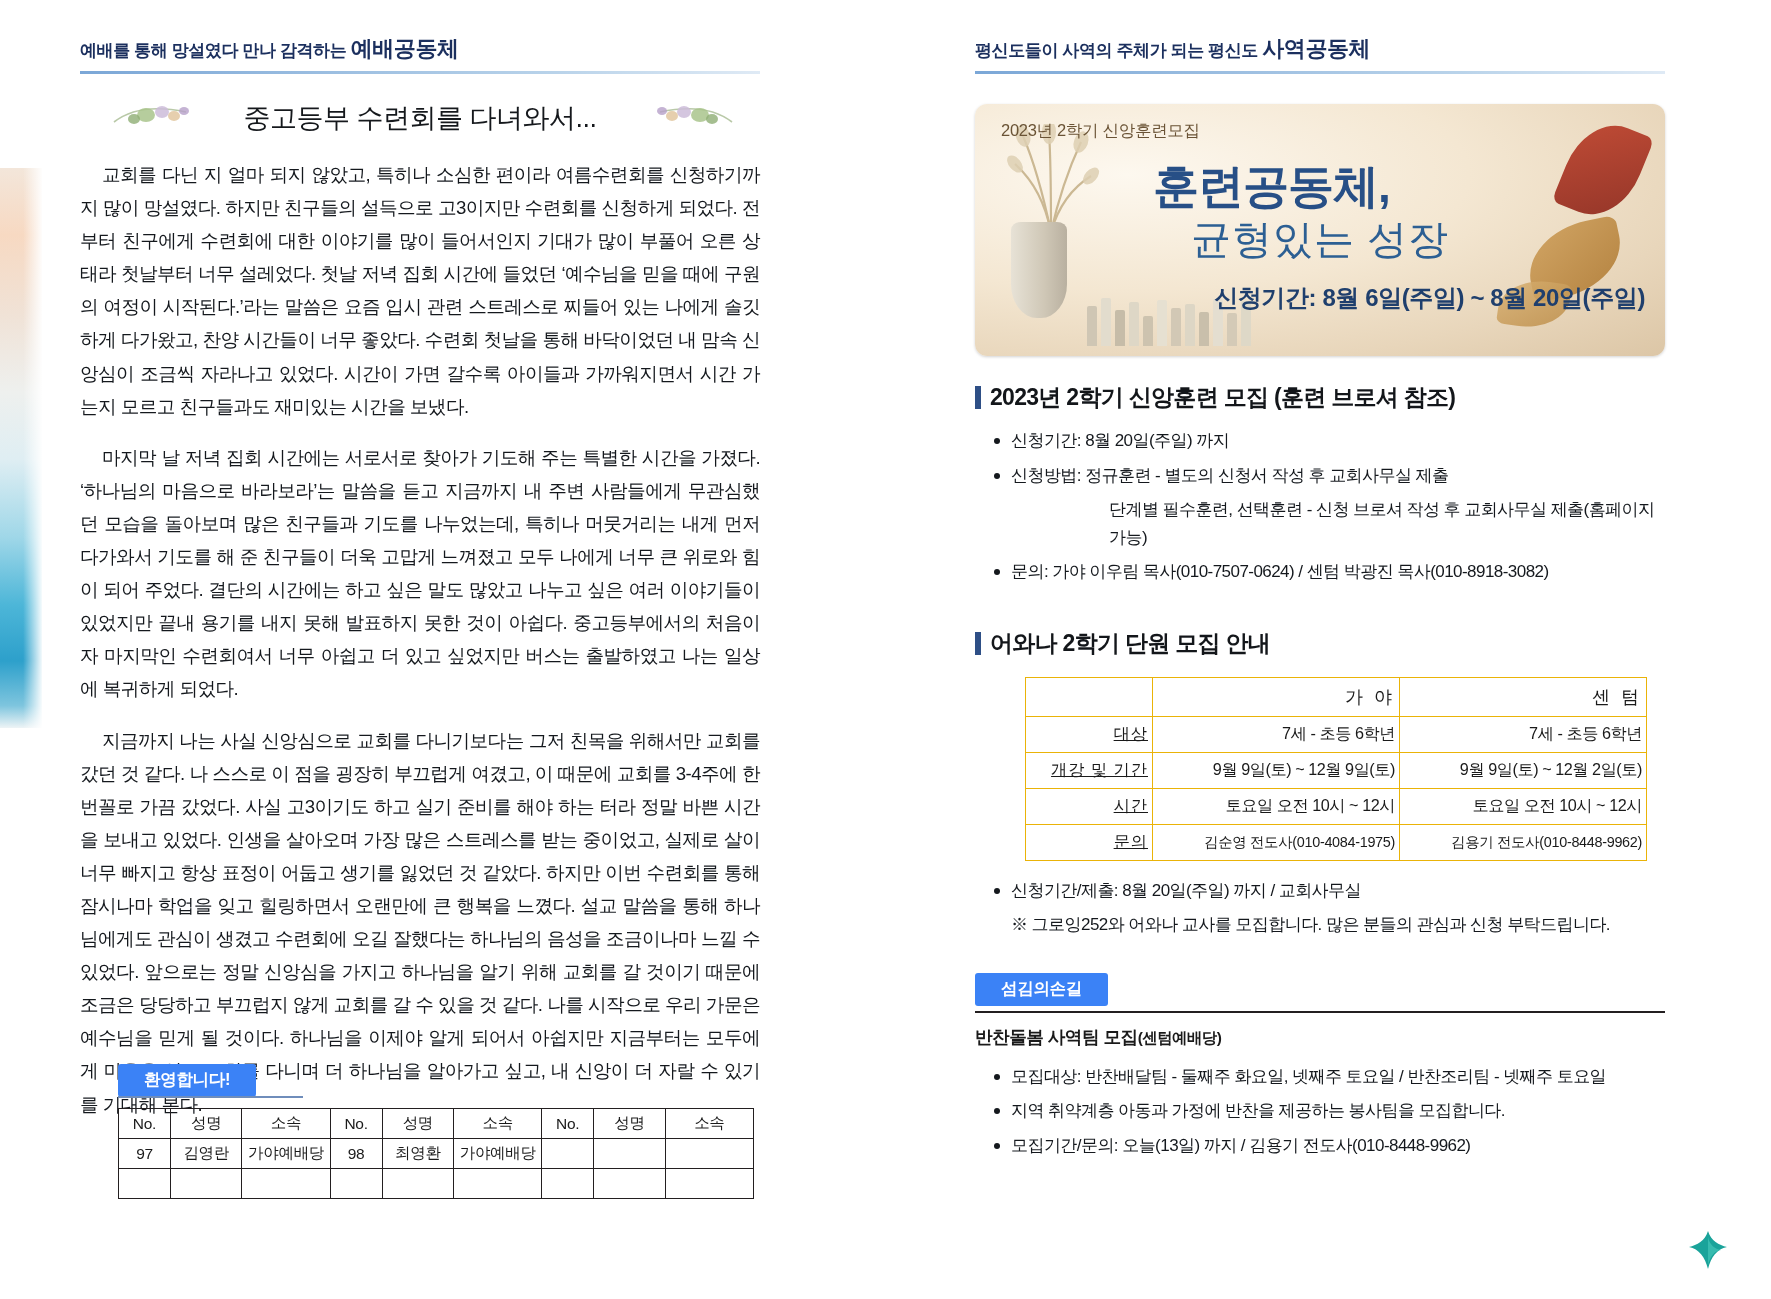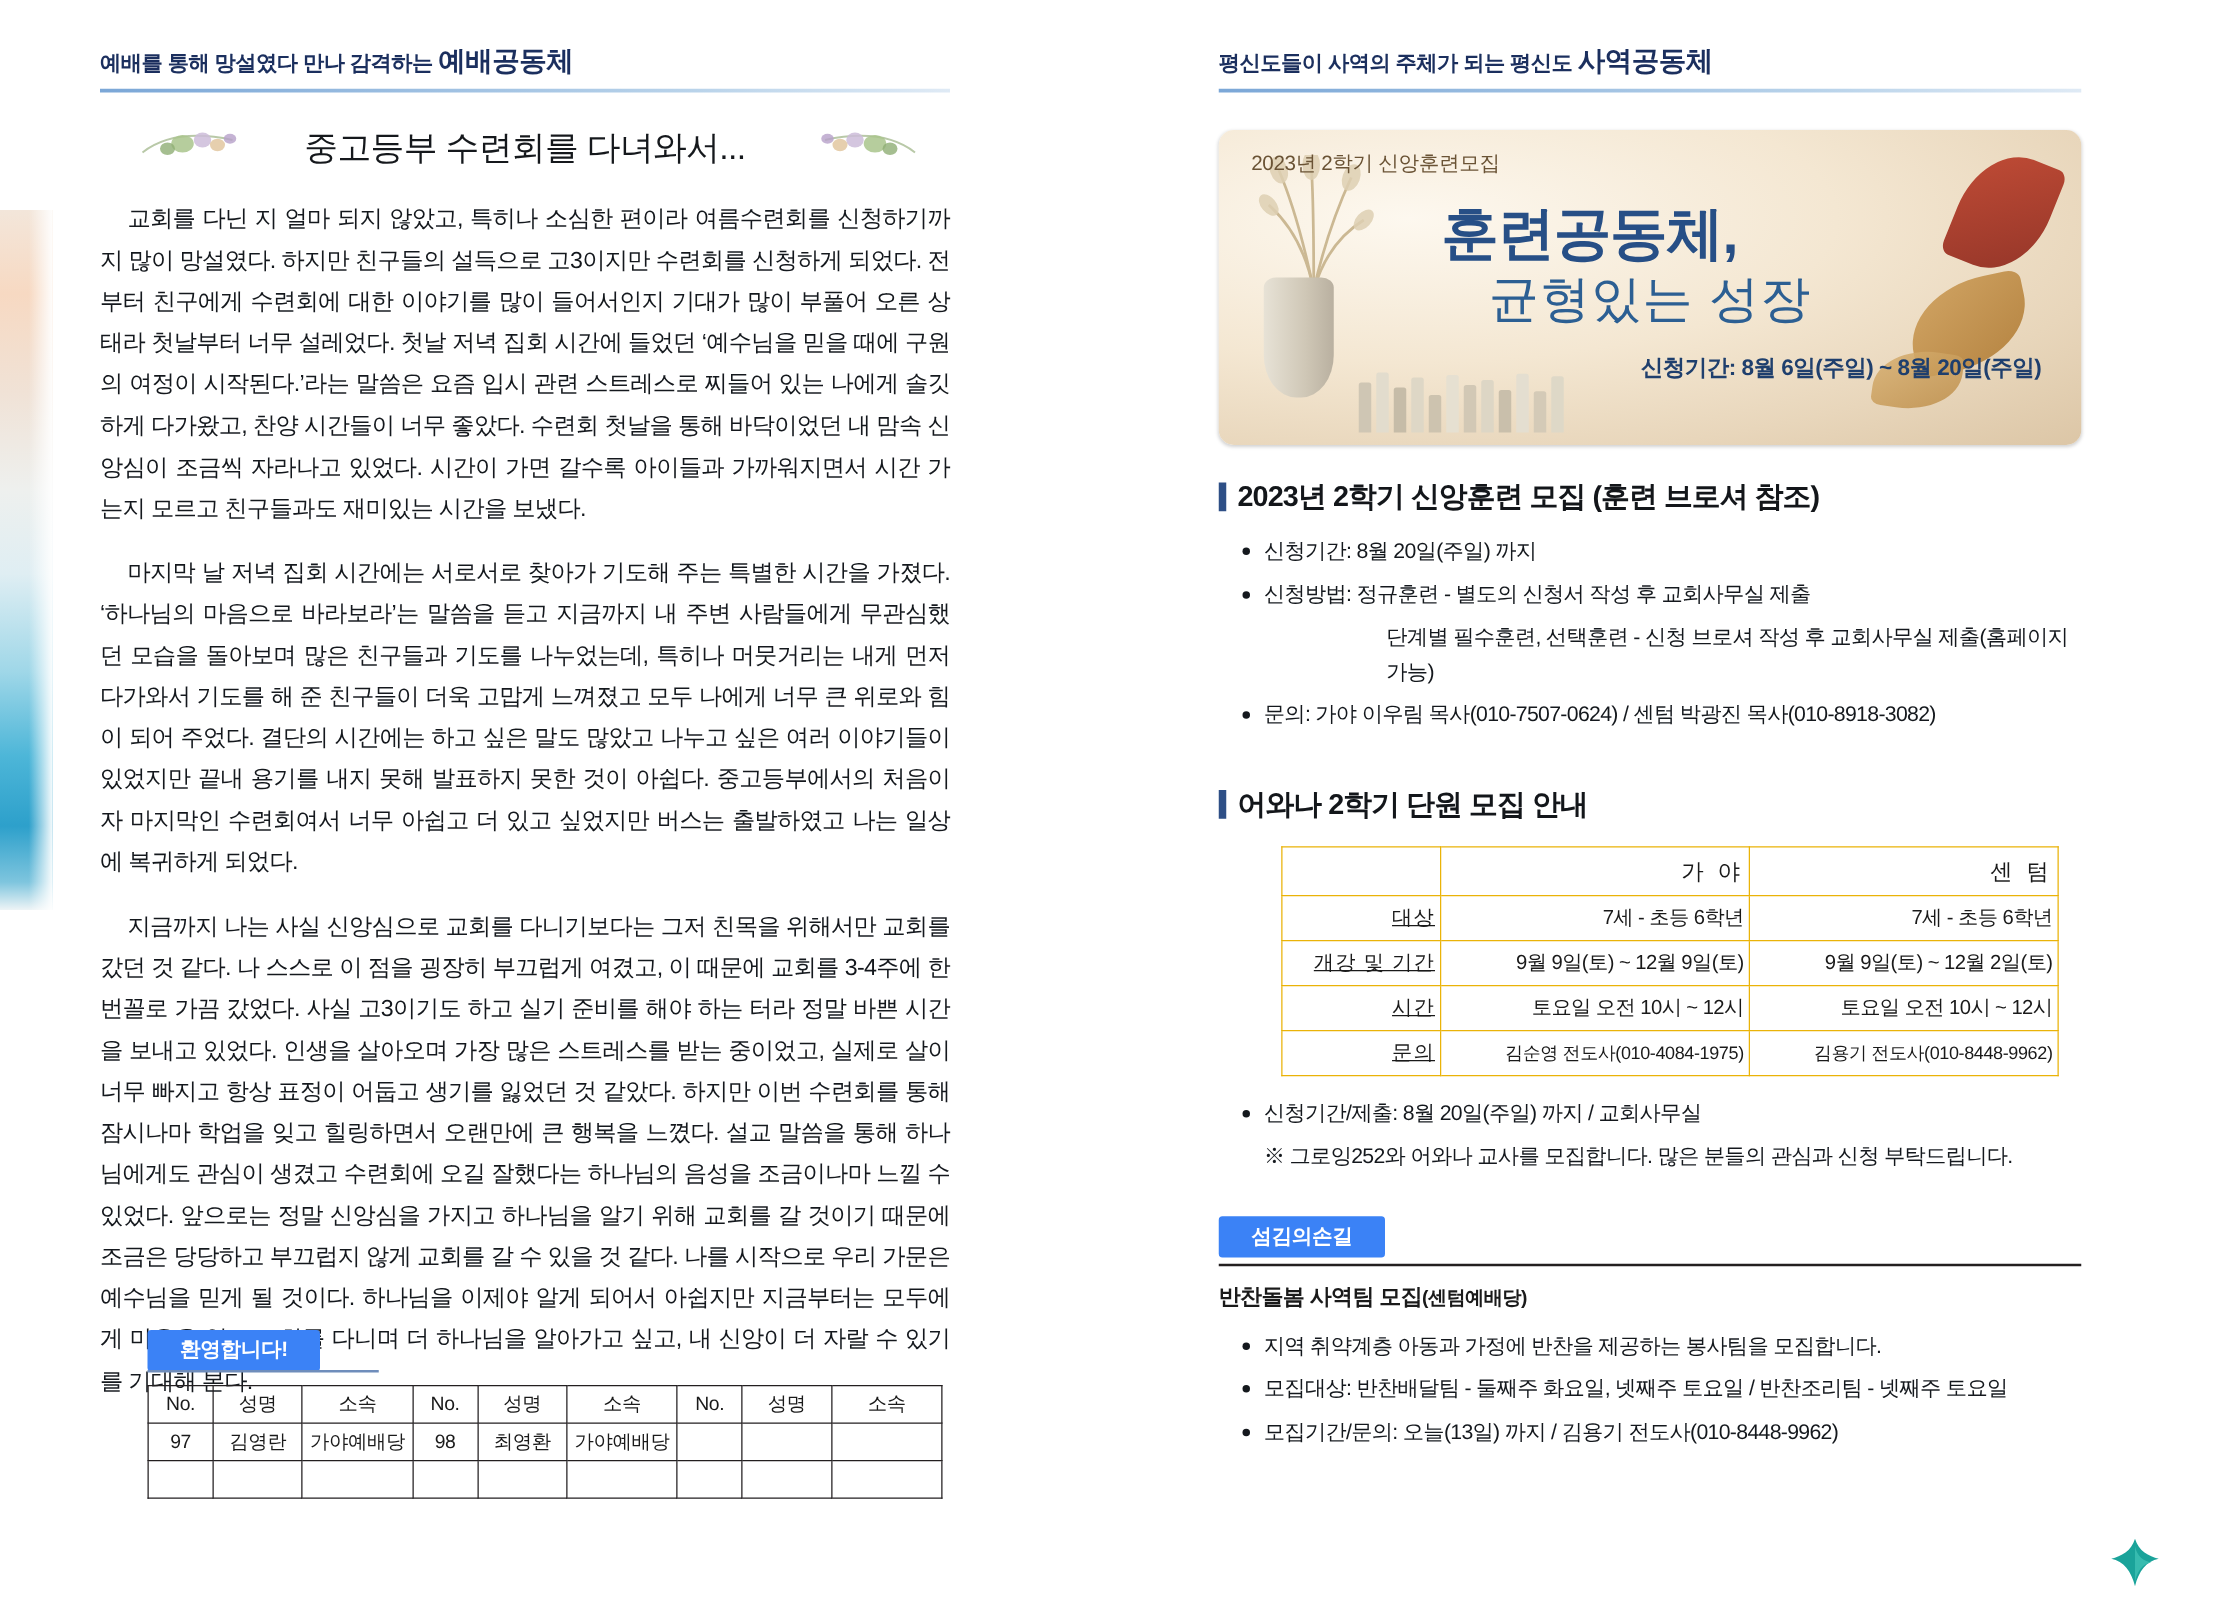--- a/index.html
+++ b/index.html
@@ -211,23 +211,23 @@
   .banner .t2 {
     position: absolute;
     left: 216px;
     top: 108px;
     font-size: 40px;
     color: #2c5f93;
     letter-spacing: 1px;
   }
   .banner .t3 {
     position: absolute;
-    right: 32px;
+    right: 20px;
     top: 178px;
-    font-size: 18px;
+    font-size: 24px;
     font-weight: bold;
     color: #1f3f6d;
     letter-spacing: -0.4px;
   }
   
   .vase {
     position: absolute;
     left: 36px;
     top: 118px;
     width: 56px;
@@ -592,22 +592,22 @@
 
     <div>
       <div class="serve-pill-row">
         <span class="pill">섬김의손길</span>
       </div>
       <div class="serve-rule"></div>
       <div class="serve-title">
         <span>반찬돌봄 사역팀 모집</span><span class="sfx">(센텀예배당)</span>
       </div>
       <div class="bullets">
+        <div class="li">모집대상: 반찬배달팀 - 둘째주 화요일, 넷째주 토요일 / 반찬조리팀 - 넷째주 토요일</div>
         <div class="li">지역 취약계층 아동과 가정에 반찬을 제공하는 봉사팀을 모집합니다.</div>
-        <div class="li">모집대상: 반찬배달팀 - 둘째주 화요일, 넷째주 토요일 / 반찬조리팀 - 넷째주 토요일</div>
         <div class="li">모집기간/문의: 오늘(13일) 까지 / 김용기 전도사(010-8448-9962)</div>
       </div>
     </div>
   </div>
 
   <svg class="corner-logo" viewBox="0 0 46 46">
     <path d="M23 4 C26 14 34 18 42 20 C32 22 26 30 23 42 C20 30 14 22 4 20 C12 18 20 14 23 4 Z" fill="#1aa39a"></path>
     <path d="M23 10 C24.5 18 30 22 36 23 C29 24 25 30 23 38 Z" fill="#3dbfb3" opacity=".85"></path>
   </svg>
 

